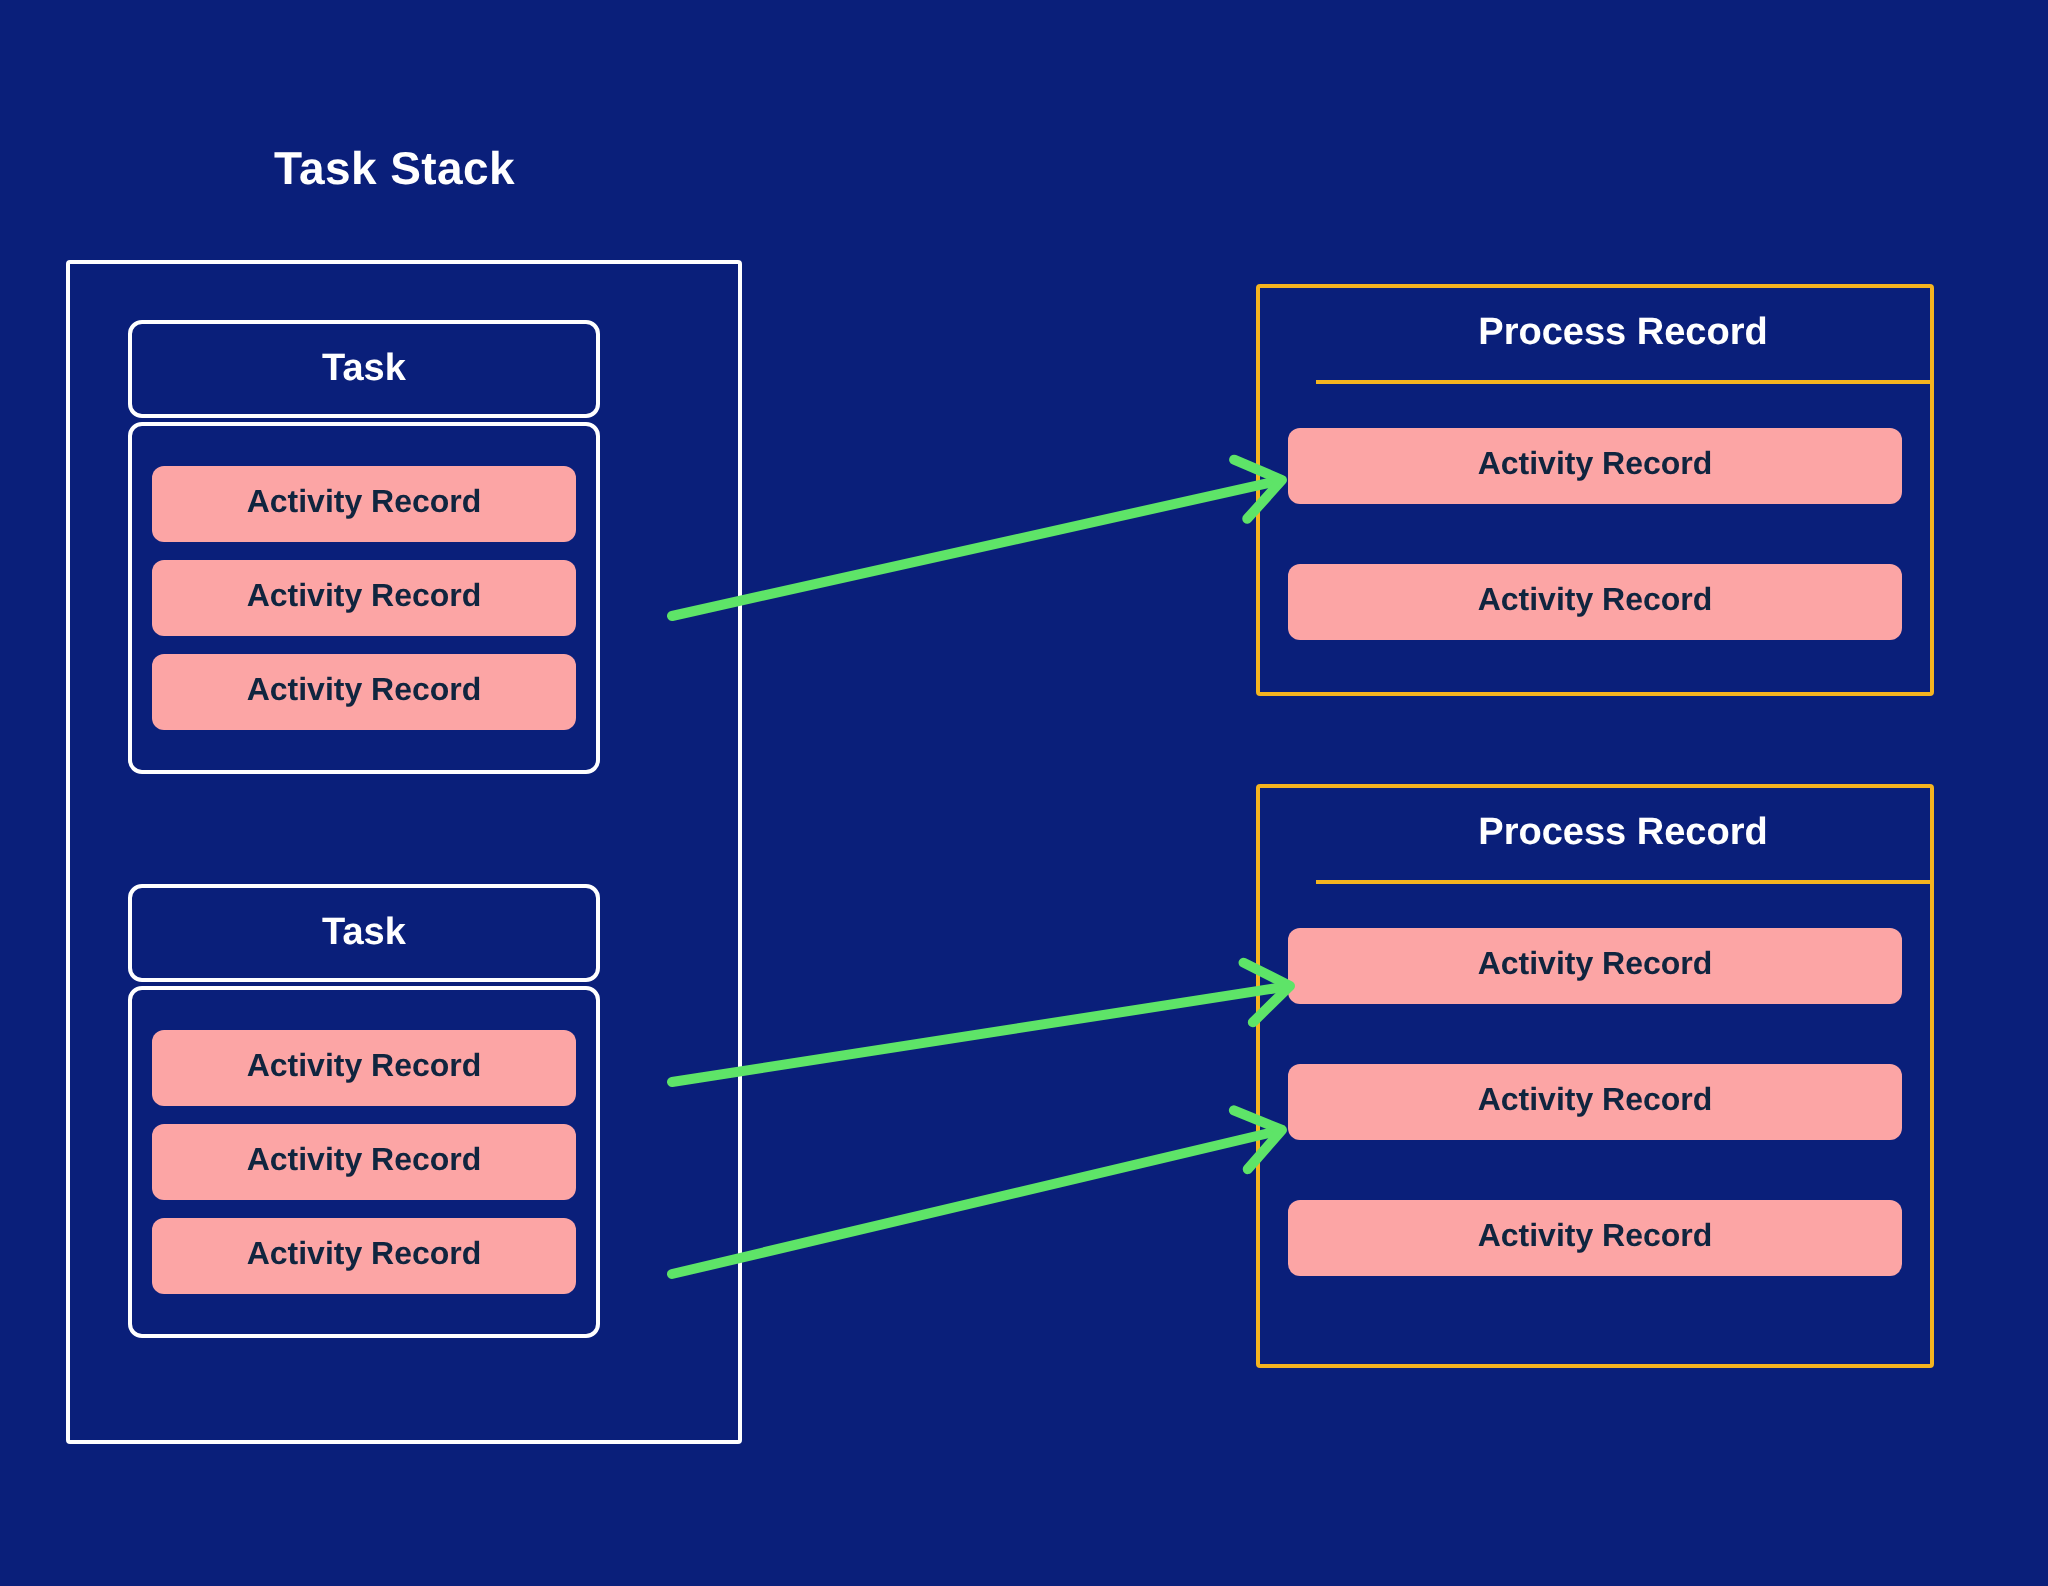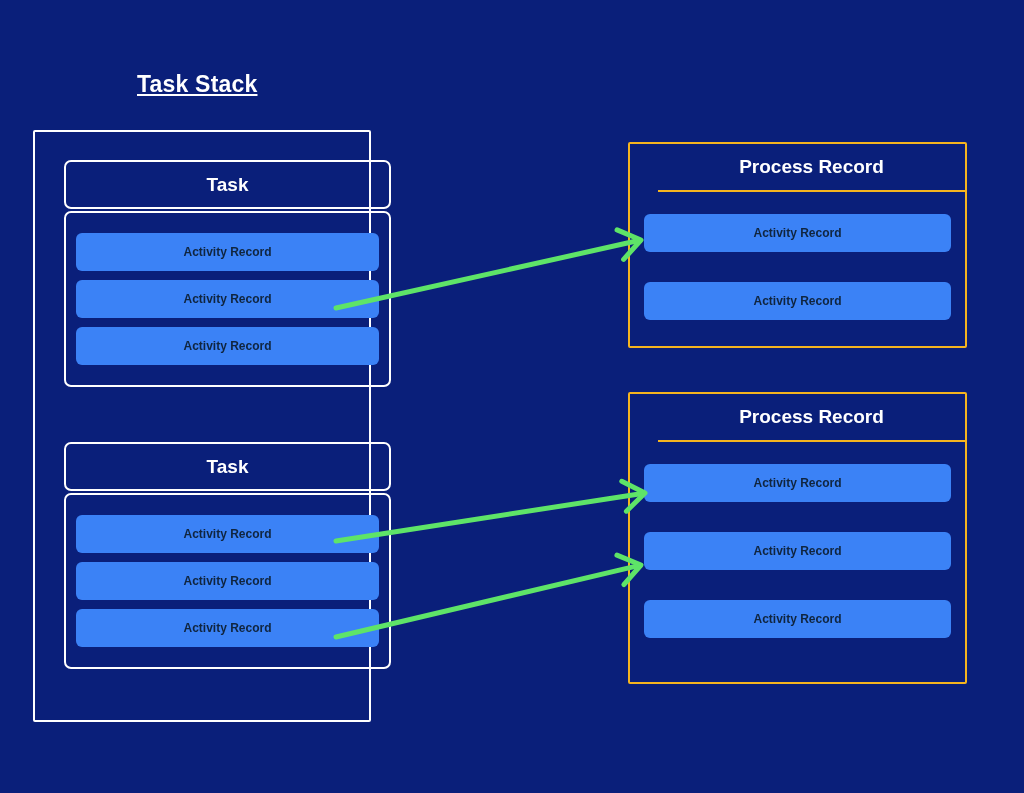--- a/index.html
+++ b/index.html
@@ -24,40 +24,39 @@
   
   .diagram-title {
     position: absolute;
     left: 137px;
     top: 71px;
     font-size: 23px;
     font-weight: bold;
     color: #ffffff;
     letter-spacing: 0.2px;
     white-space: nowrap;
-    text-decoration: underline;
   }
 
   
   .task-stack-outer {
     position: absolute;
     left: 33px;
     top: 130px;
     width: 338px;
     height: 592px;
     border: 2px solid #ffffff;
     box-sizing: border-box;
     border-radius: 2px;
   }
 
   
   .task-box {
     position: absolute;
     left: 29px;
-    width: 327px;
+    width: 236px;
     box-sizing: border-box;
   }
   .task-box.task-1 { top: 28px; }
   .task-box.task-2 { top: 310px; }
 
   .task-header {
     height: 49px;
     border: 2px solid #ffffff;
     border-radius: 7px;
     box-sizing: border-box;
@@ -74,28 +73,28 @@
     border-radius: 7px;
     box-sizing: border-box;
     padding: 20px 10px 20px 10px;
     display: flex;
     flex-direction: column;
     gap: 9px;
   }
 
   
   .activity-record {
-    background: #3b82f6;
+    background: #fca5a5;
     border-radius: 6px;
     height: 38px;
     display: flex;
     align-items: center;
     justify-content: center;
     color: #10253f;
-    font-size: 12px;
+    font-size: 16px;
     font-weight: bold;
     box-sizing: border-box;
   }
 
   
   .process-box {
     position: absolute;
     left: 628px;
     width: 339px;
     border: 2px solid #f5b41f;

